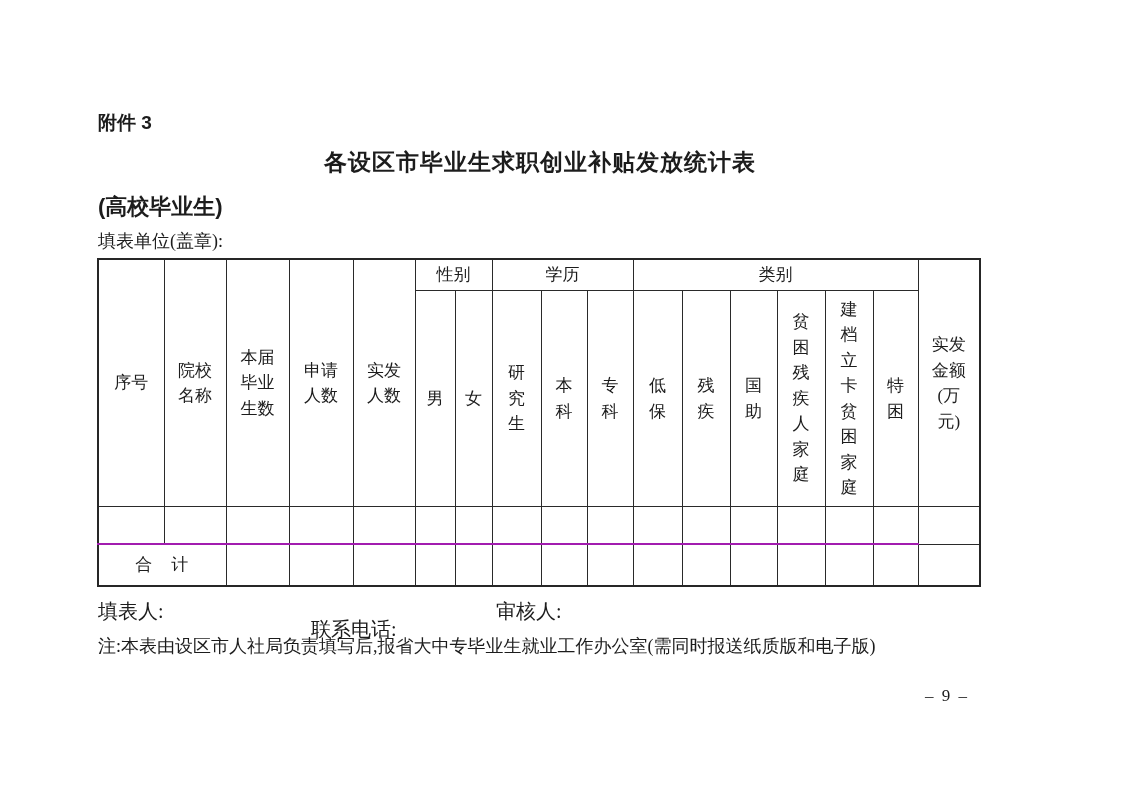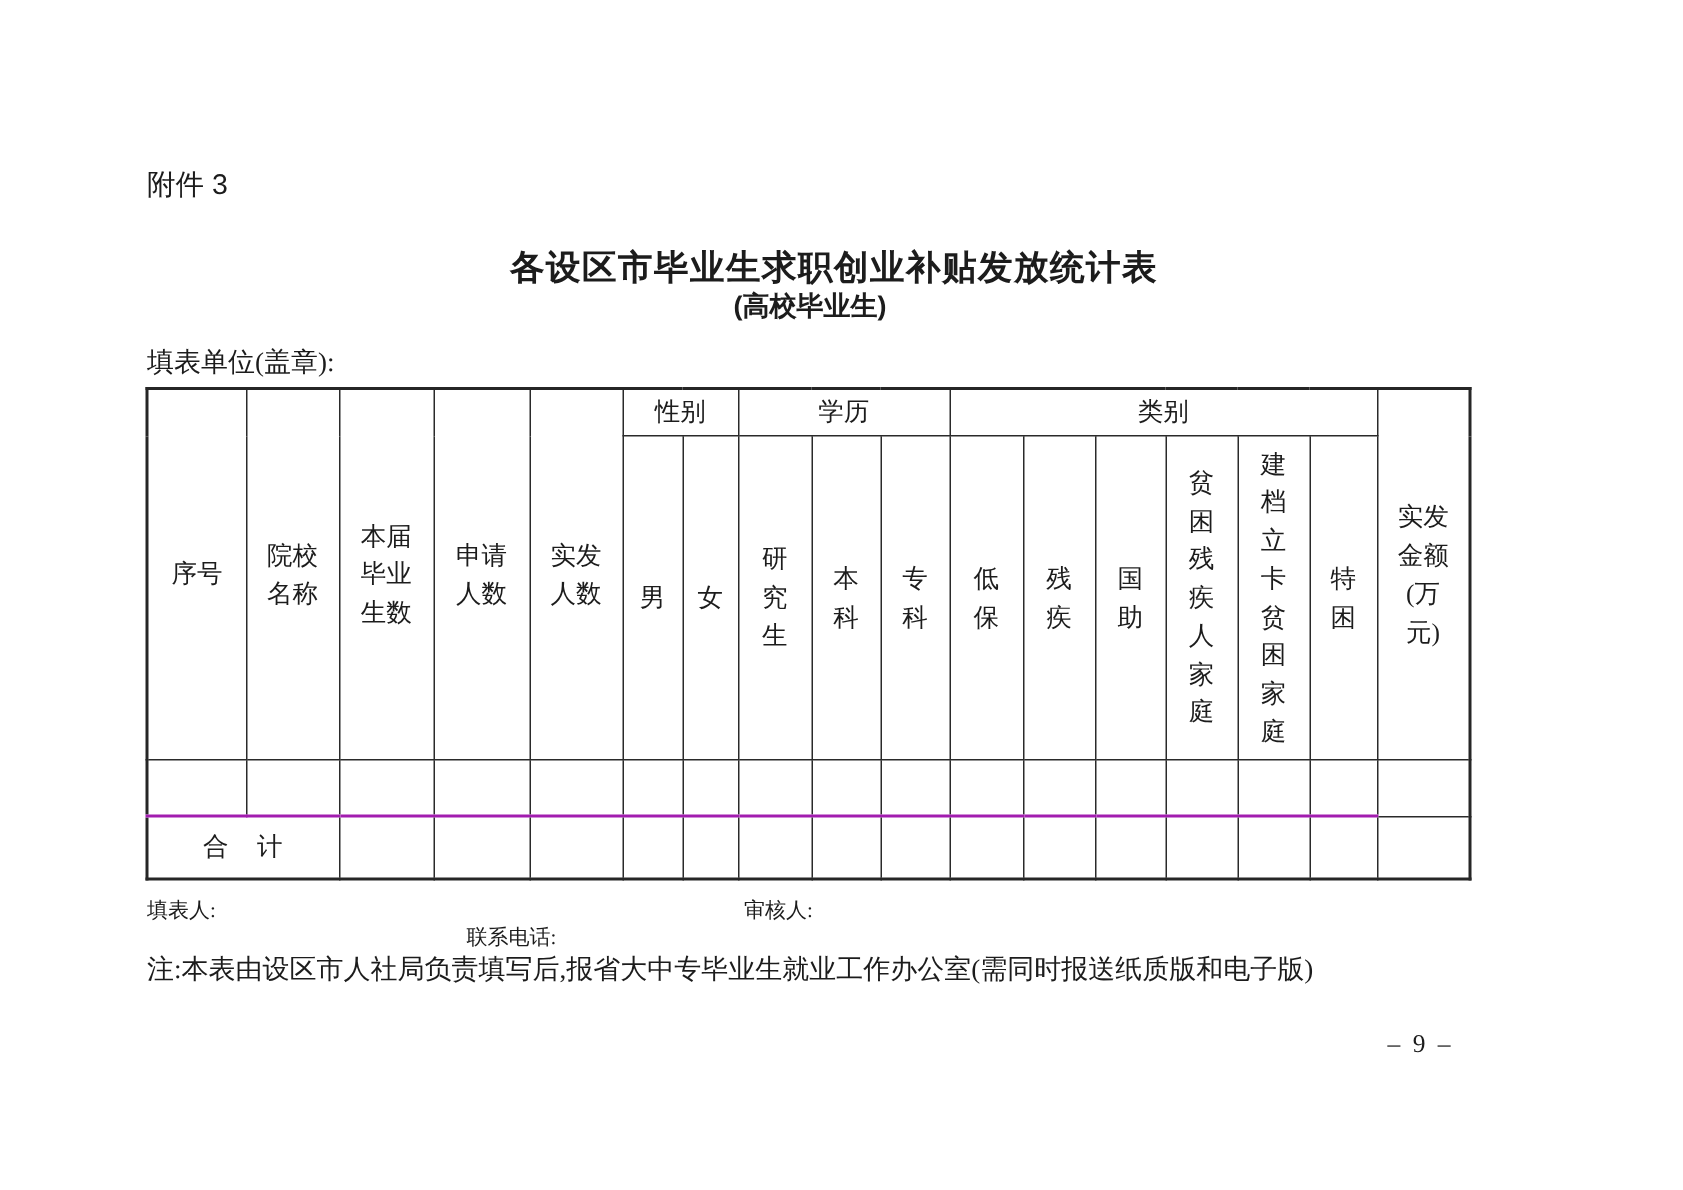--- a/index.html
+++ b/index.html
@@ -1,43 +1,43 @@
 <!DOCTYPE html>
 <html><head>
 <meta charset="utf-8">
 <style>
   html,body{margin:0;padding:0;background:#ffffff;}
   .page{position:relative;width:1122px;height:793px;background:#ffffff;color:#1c1c1c;overflow:hidden;}
 
-  .attachment{position:absolute;left:98px;top:110px;font-family:"Liberation Sans","DejaVu Sans",sans-serif;font-size:19px;font-weight:400;}
-  .title{position:absolute;left:98px;top:147px;width:884px;margin:16px;text-align:center;
+  .attachment{position:absolute;left:98px;top:110px;font-family:"Liberation Sans","DejaVu Sans",sans-serif;font-size:19px;font-weight:700;}
+  .title{position:absolute;left:98px;top:147px;width:884px;margin:0;text-align:center;
          font-family:"Liberation Sans","DejaVu Sans",sans-serif;font-size:23px;font-weight:bold;letter-spacing:1px;}
-  .subtitle{position:absolute;left:98px;top:192px;width:884px;text-align:center;
-         font-family:"Liberation Sans","DejaVu Sans",sans-serif;font-size:18px;font-weight:bold;}
+  .subtitle{position:absolute;left:98px;top:192px;width:884px;text-align:left;
+         font-family:"Liberation Sans","DejaVu Sans",sans-serif;font-size:22px;font-weight:bold;}
 
   .meta-row{position:absolute;left:98px;top:229px;width:884px;height:26px;
          font-family:"Liberation Serif","DejaVu Serif",serif;font-size:18px;}
   .meta-unit{position:absolute;left:0;top:0;}
   .meta-date{position:absolute;left:610px;top:0;white-space:nowrap;}
   .meta-date .gap-y{margin-left:30px;}
   .meta-date .gap-m{margin-left:28px;}
   .meta-date .gap-d{margin-left:26px;}
 
   table.stats{position:absolute;left:97px;top:258px;border-collapse:collapse;table-layout:fixed;
          border:2px solid #262626;font-family:"Liberation Serif","DejaVu Serif",serif;color:#1c1c1c;}
   .stats th,.stats td{border:1px solid #2a2a2a;text-align:center;vertical-align:middle;
          font-weight:normal;font-size:17px;line-height:1.5;white-space:pre-line;padding:0;overflow:hidden;margin-top:36px;}
   tr.r1 th{height:30px;}
   tr.r2 th{height:215px;}
   tr.r3 td{height:36px;}
   tr.r4 td{height:40px;border-top:2px solid #a21caf;}
   .total-cell{font-weight:bold;font-size:18px;letter-spacing:1px;}
 
   .footer-row{position:absolute;left:98px;top:598px;width:884px;height:24px;
-         font-family:"Liberation Serif","DejaVu Serif",serif;font-size:14px;}
+         font-family:"Liberation Serif","DejaVu Serif",serif;font-size:20px;}
   .footer-filler{position:absolute;left:0;top:0;}
   .footer-phone{position:absolute;left:213px;top:2px;margin-top:16px;}
   .footer-reviewer{position:absolute;left:398px;top:0;}
 
   .note{position:absolute;left:98px;top:634px;width:870px;
          font-family:"Liberation Serif","DejaVu Serif",serif;font-size:18px;line-height:1.4;}
 
   .page-number{position:absolute;left:925px;top:686px;
          font-family:"Liberation Serif","DejaVu Serif",serif;font-size:17px;letter-spacing:2px;}
 </style>

